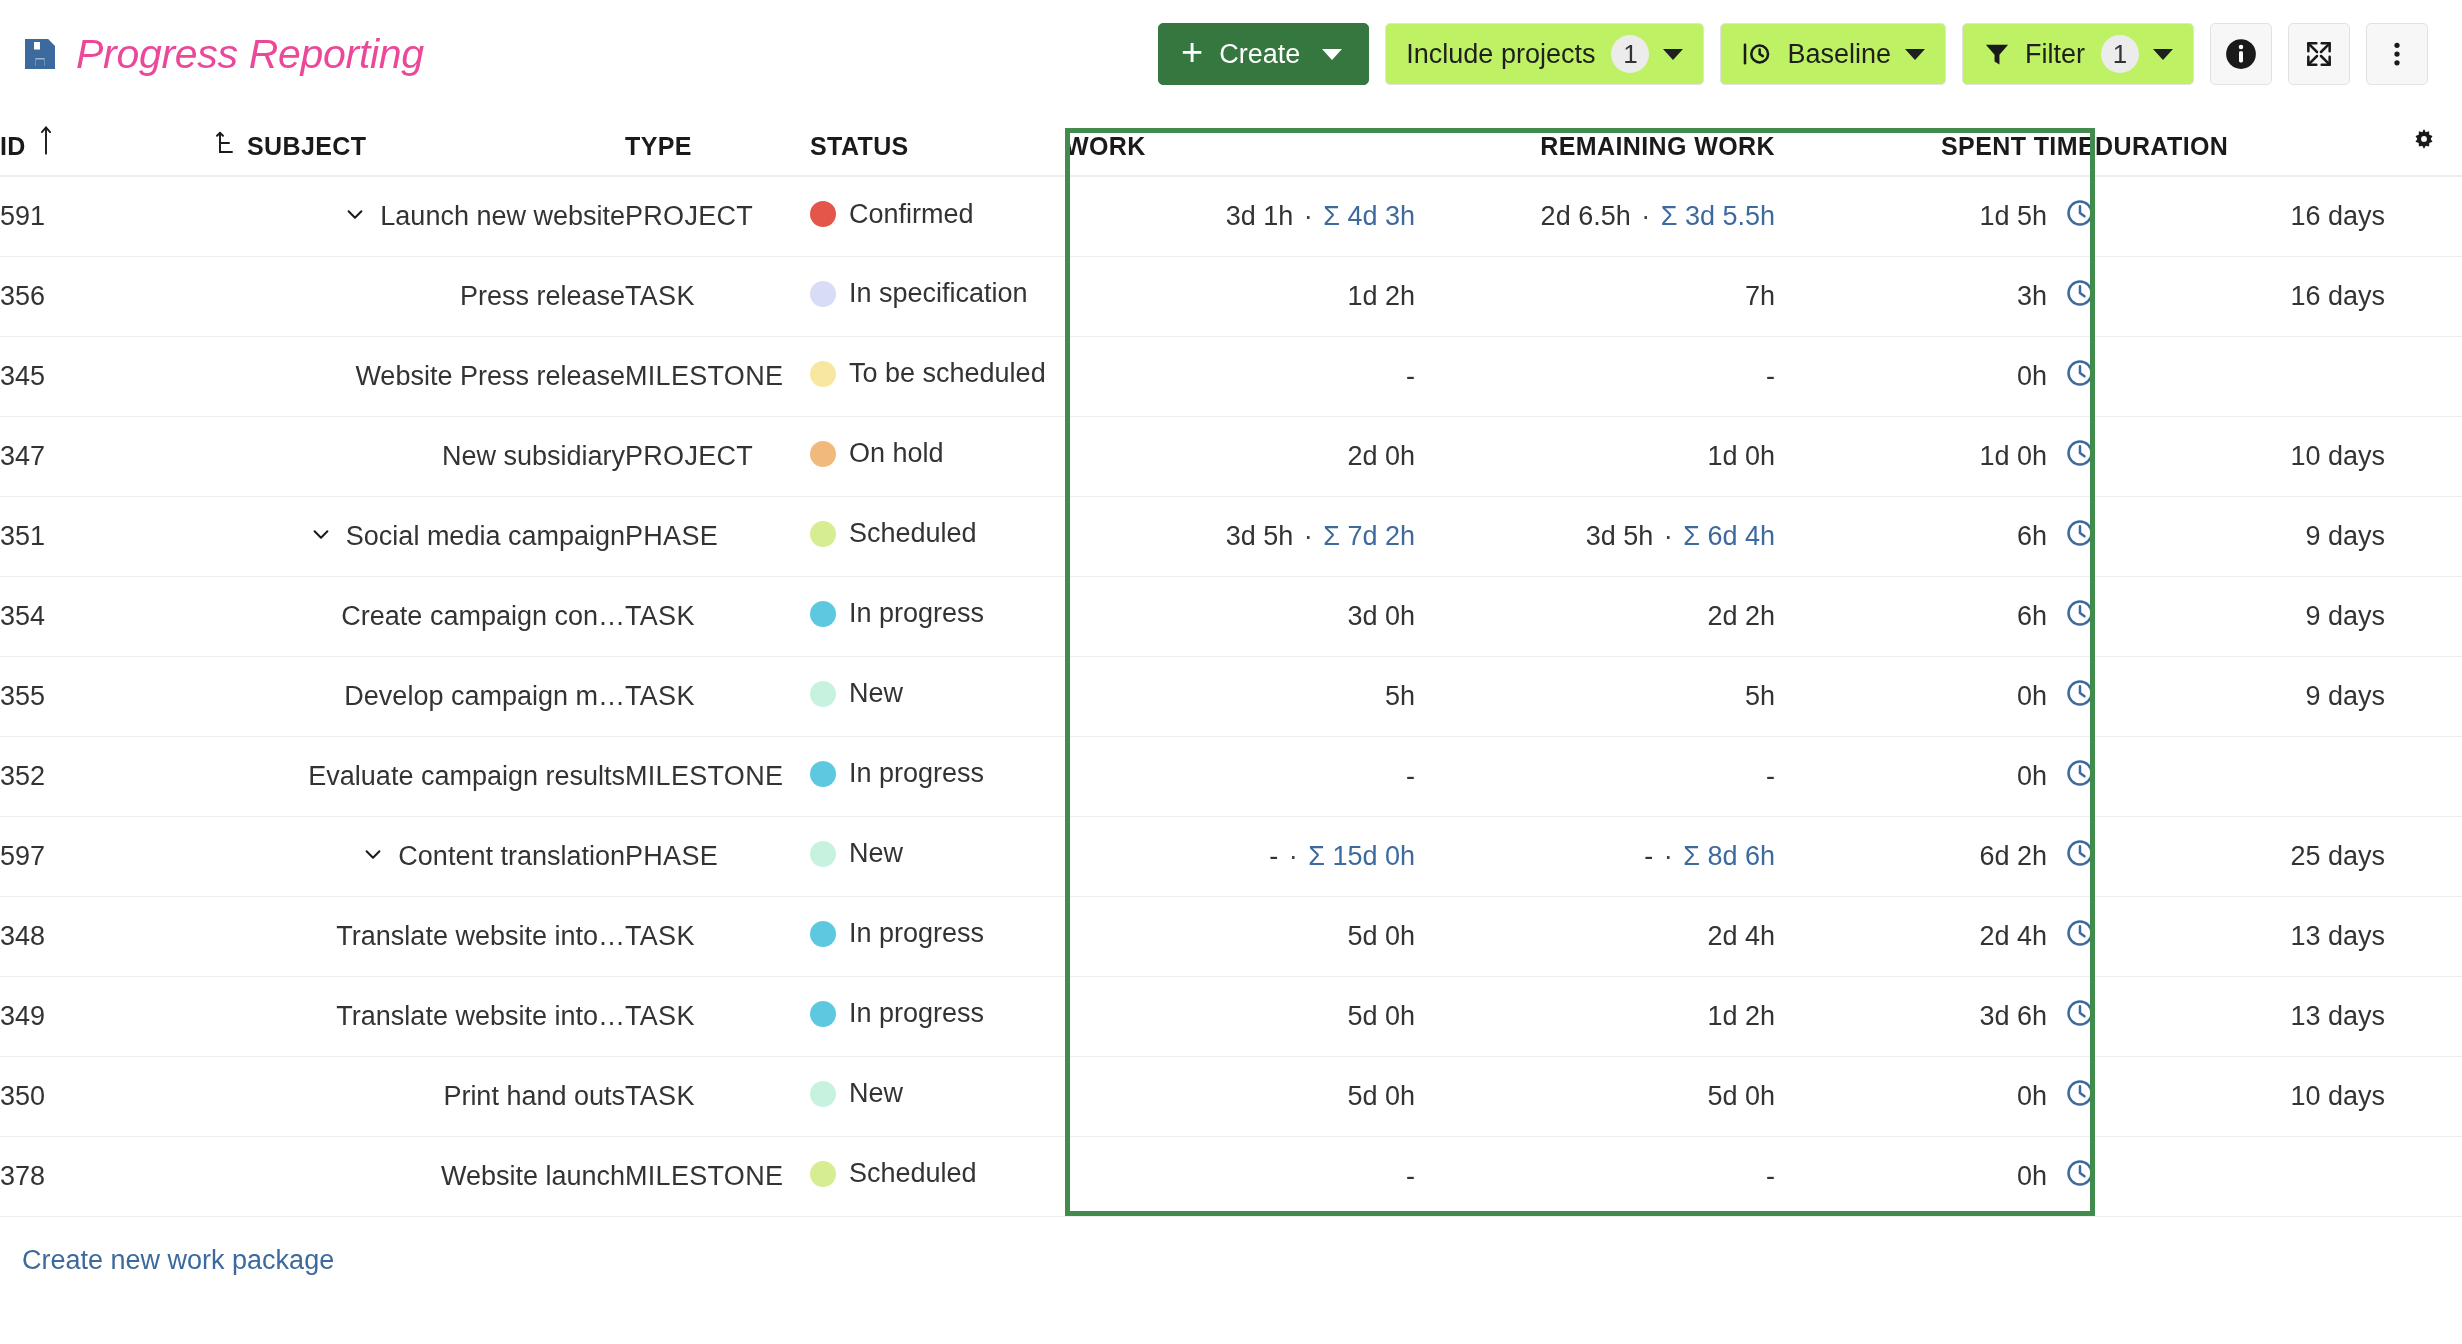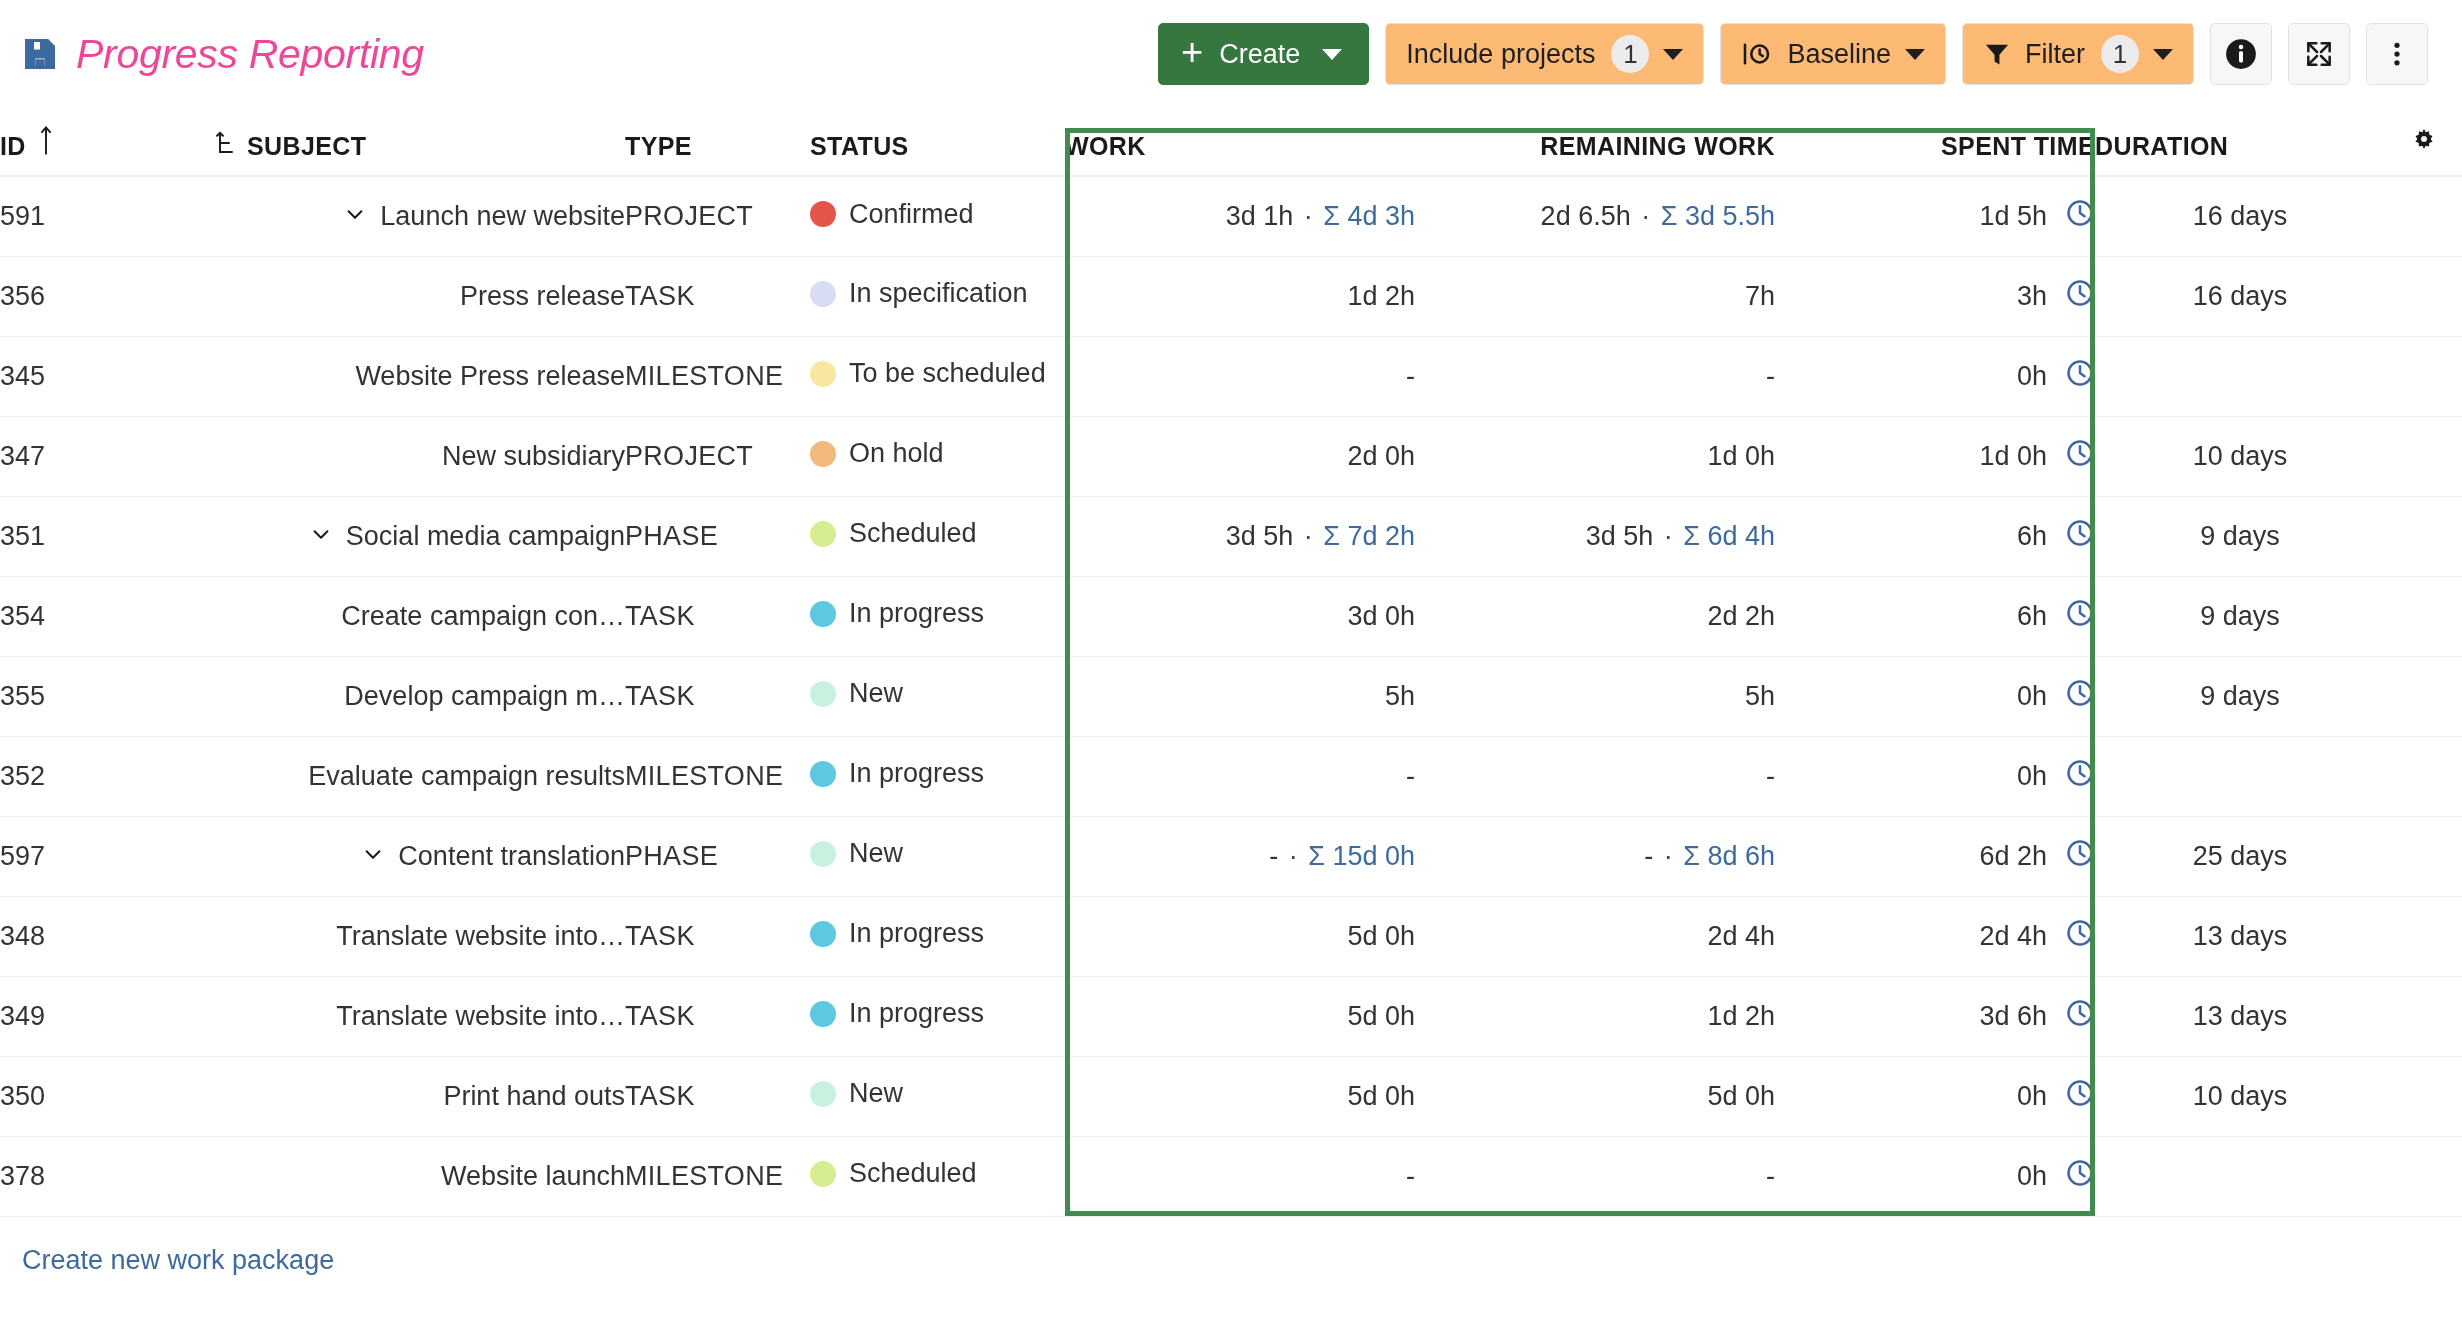--- a/index.html
+++ b/index.html
@@ -59,21 +59,21 @@
     background: #35773f;
     color: #ffffff;
     padding: 0 26px 0 22px;
     gap: 16px;
     border: 1px solid #35773f;
   }
   .btn-create .plus { font-size: 38px; line-height: 1; font-weight: 300; margin-top:-4px;}
   .btn-create .caret { margin-left: 6px; }
 
   .btn-light {
-    background: #fdba74;
+    background: #bef264;
     border: 1px solid #e2e2e2;
     color: #1f1f1f;
     padding: 0 20px;
     gap: 14px;
   }
   .btn-icononly {
     background: #f7f7f7;
     border: 1px solid #e2e2e2;
     color: #1a1a1a;
     width: 62px;
@@ -155,21 +155,21 @@
   .id-head-inner { display: inline-flex; align-items: flex-end; gap: 12px; }
   .subj-head-inner { display: inline-flex; align-items: center; gap: 10px; }
 
   td.cell-id     { padding-left: 22px; color: #3d6a9e; }
   td.cell-subject{ text-align: right; padding-right: 8px; position: relative; }
   td.cell-type   { text-align: left; font-weight: 700; font-size: 26px; letter-spacing: 0.3px; }
   td.cell-status { text-align: left; }
   td.cell-work   { text-align: right; padding-right: 58px; }
   td.cell-remain { text-align: right; padding-right: 20px; }
   td.cell-spent  { text-align: right; padding-right: 18px; color: #3d6a9e; }
-  td.cell-duration { text-align: center; padding-left: 28px; }
+  td.cell-duration { text-align: right; padding-left: 28px; }
 
   .subj-flex {
     display: flex; align-items: center; justify-content: flex-end;
     gap: 14px;
     white-space: nowrap;
   }
   .chevron {
     width: 22px; height: 22px; flex: 0 0 auto;
   }
   .chevron-spacer { width: 22px; flex: 0 0 auto; }

